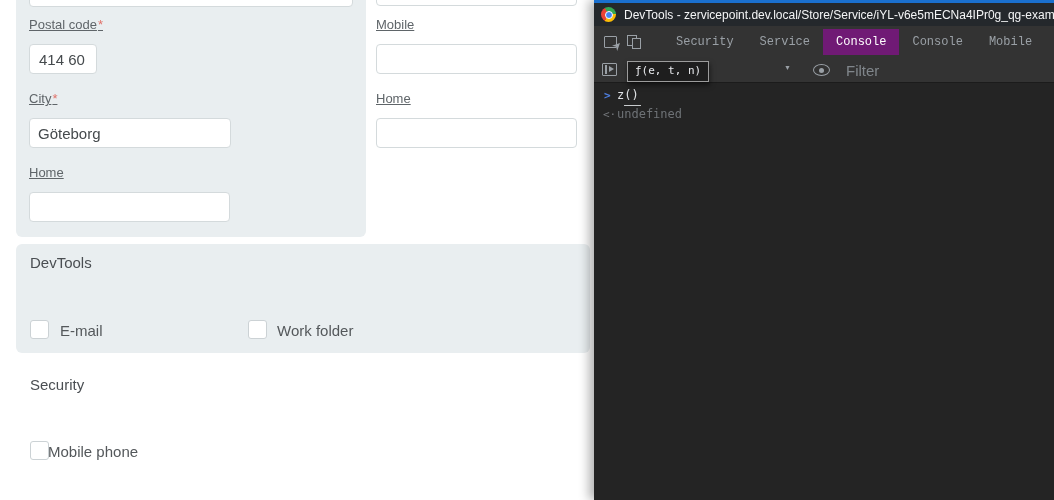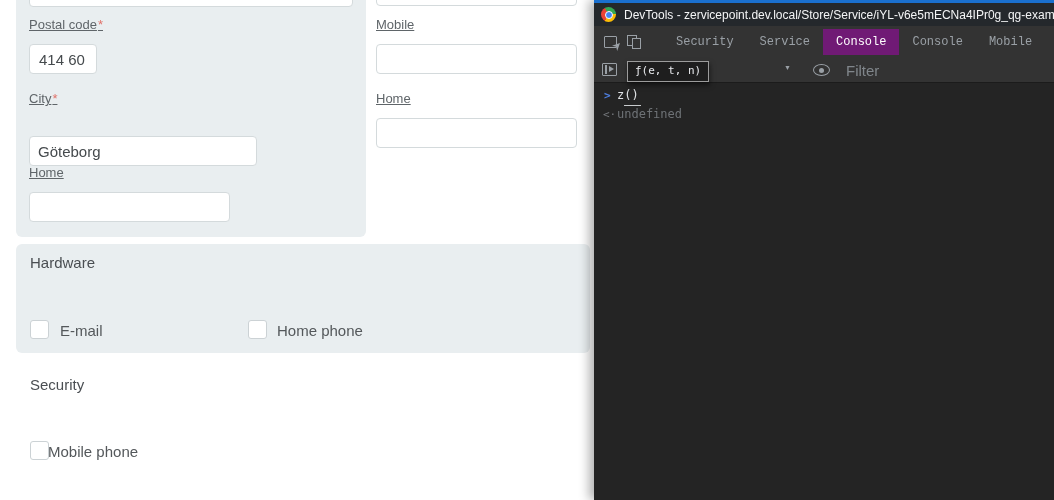--- a/index.html
+++ b/index.html
@@ -17,21 +17,21 @@
   .fld-label .req { color:#e0726a; margin-left:1px; }
   .txt-input { position:absolute; height:30px; background:#fff; border:1px solid #d4dadc;
                border-radius:4px; font-size:15px; color:#454a4d; padding:0 9px;
                font-family:"Liberation Sans", sans-serif; outline:none; }
   .partial { border-radius:4px; }
 
   .pos-partial-left  { left:29px; top:-23px; width:324px; }
   .pos-lbl-postal    { left:29px; top:17px; }
   .pos-inp-postal    { left:29px; top:44px; width:68px; }
   .pos-lbl-city      { left:29px; top:91px; }
-  .pos-inp-city      { left:29px; top:136px; width:228px;padding-left:8px; }
+  .pos-inp-city      { left:29px; top:118px; width:202px;padding-left:8px; }
   .pos-lbl-state     { left:29px; top:165px; }
   .pos-inp-state     { left:29px; top:192px; width:201px; }
   .pos-partial-right { left:376px; top:-24px; width:201px; }
   .pos-lbl-mobile    { left:376px; top:17px; }
   .pos-inp-mobile    { left:376px; top:44px; width:201px; }
   .pos-lbl-work      { left:376px; top:91px; }
   .pos-inp-work      { left:376px; top:118px; width:201px; }
 
   .section-title { position:absolute; font-size:15px; color:#4a4e52; }
   .pos-title-resources { left:30px; top:254px; }
@@ -136,27 +136,27 @@
       <span>Mobile</span>
     </div>
     <input class="txt-input pos-inp-mobile" value="" style="">
 
     <div class="fld-label pos-lbl-work">
       <span>Home</span>
     </div>
     <input class="txt-input pos-inp-work" value="" style="">
 
     <div class="card card-resources"></div>
-    <div class="section-title pos-title-resources">Hardware</div>
+    <div class="section-title pos-title-resources">DevTools</div>
 
     <span class="checkbox pos-cb-email"></span>
     <span class="cb-label pos-lbl-email">E-mail</span>
 
     <span class="checkbox pos-cb-home"></span>
-    <span class="cb-label pos-lbl-home">Home phone</span>
+    <span class="cb-label pos-lbl-home">Work folder</span>
 
     <div class="section-title pos-title-hardware">Security</div>
 
     <span class="checkbox pos-cb-phone"></span>
     <span class="cb-label pos-lbl-phone">Mobile phone</span>
   </div>
 
   <div class="devtools">
     <div class="accent"></div>
 

